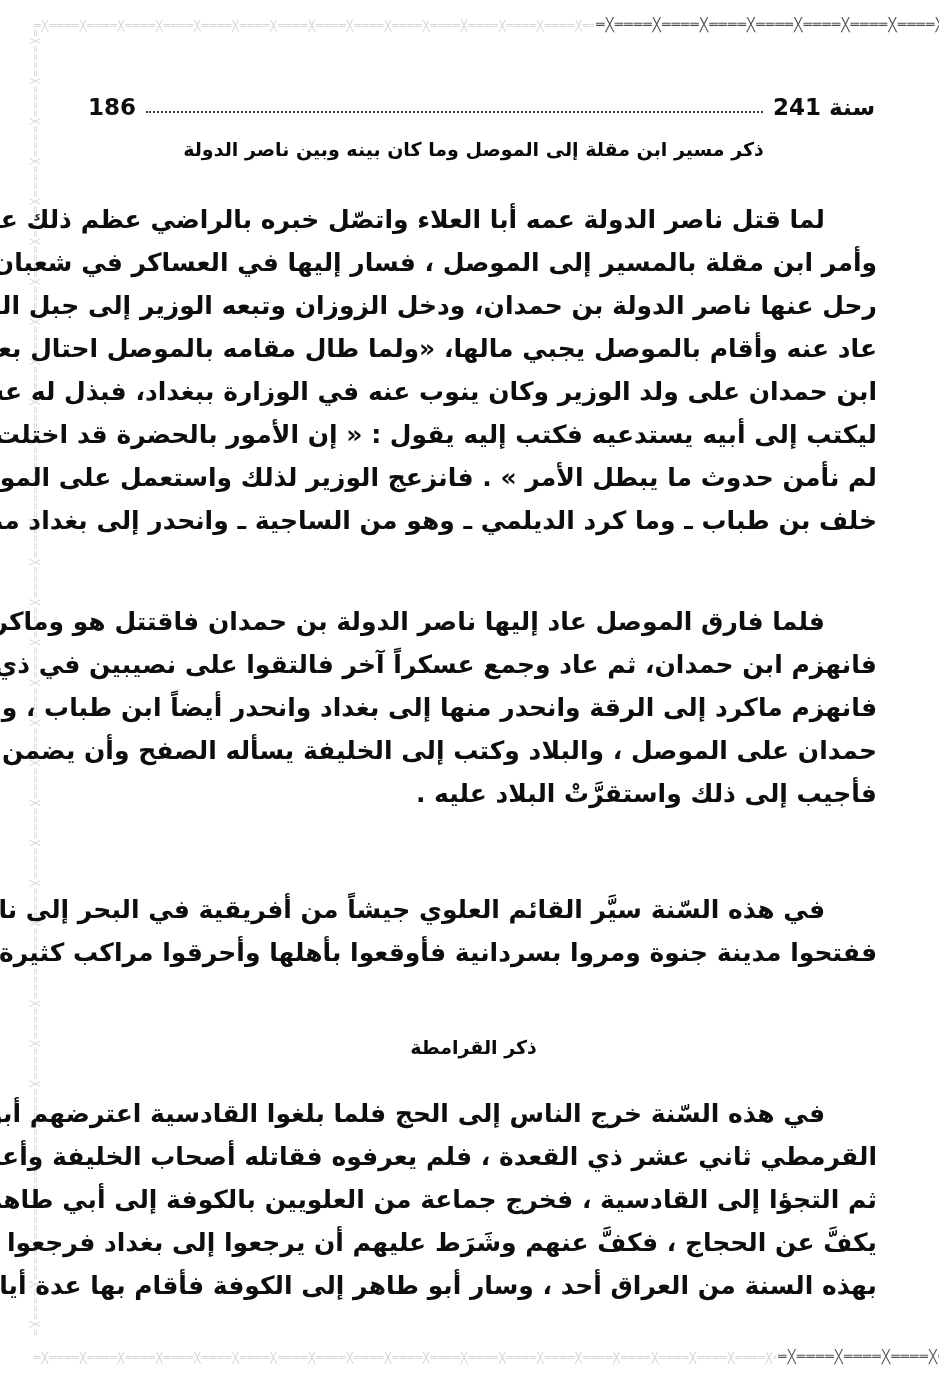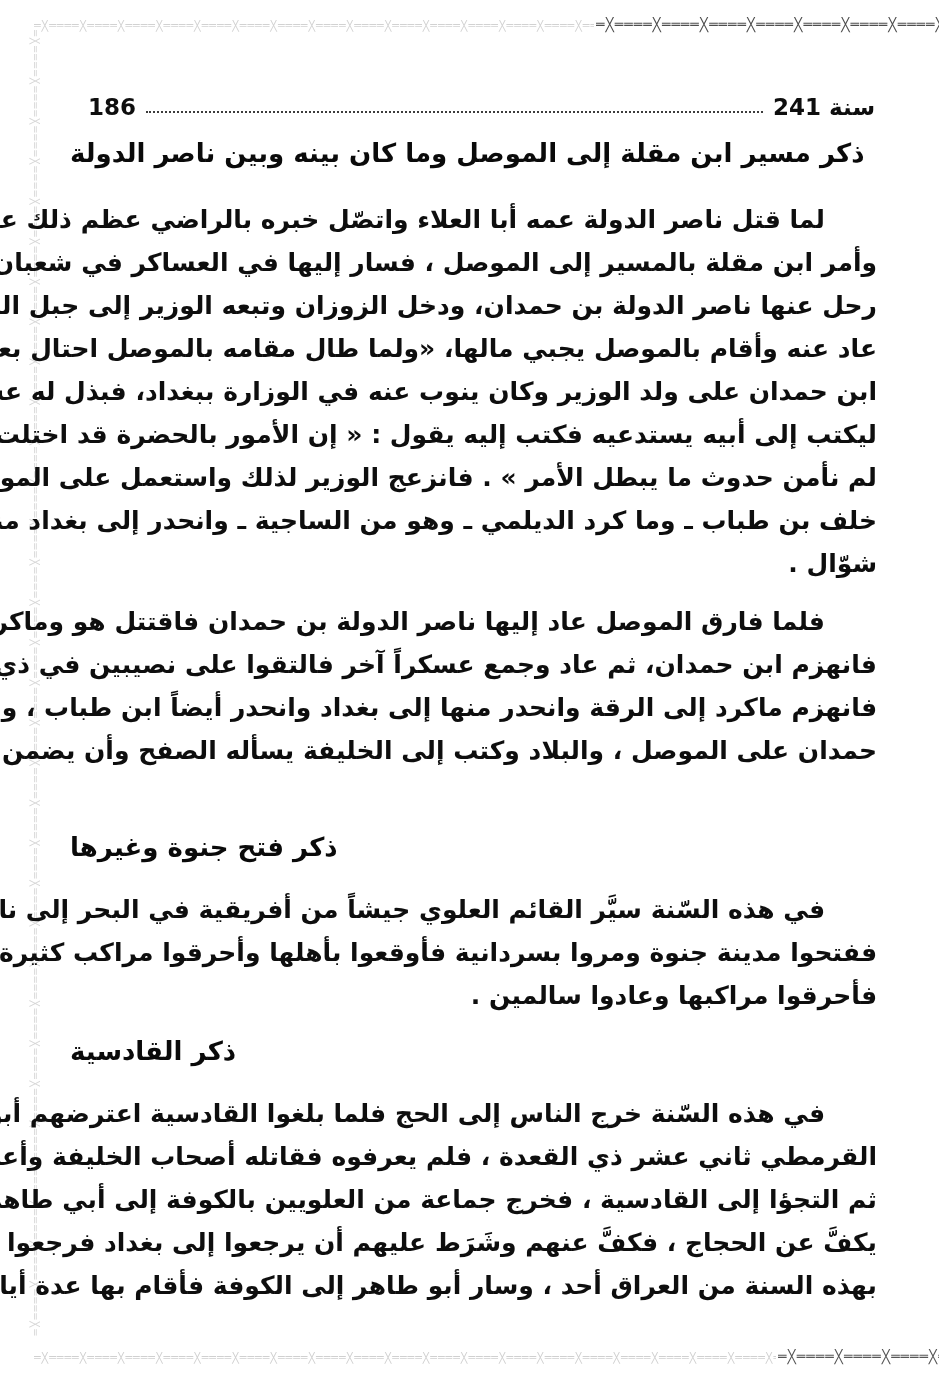--- a/index.html
+++ b/index.html
@@ -22,22 +22,22 @@
   .running-head{
     position:absolute; top:84px; left:88px; right:64px; height:36px;
     display:flex; align-items:flex-end; font-size:23px; font-weight:700;
   }
   .running-head .leader{
     flex:1; border-bottom:2px dotted #3c3c3c; margin:0 10px 7px 10px; height:0;
   }
   .running-head .yr, .running-head .pg{white-space:nowrap;}
   
   .sec-head{
-    position:absolute; left:70px; right:62px; margin:0; text-align:left;
-    font-size:26px; font-weight:700; color:#0a0a0a;
+    position:absolute; left:70px; right:62px; margin:0; text-align:center;
+    font-size:19px; font-weight:700; color:#0a0a0a;
   }
   .h-1{top:138px;}
   .h-2{top:832px;}
   .h-3{top:1036px;}
   
   .para{position:absolute; left:70px; right:62px; font-size:25px; font-weight:700;}
   .p-1{top:198px;}
   .p-2{top:600px;}
   .p-3{top:888px;}
   .p-4{top:1092px;}
@@ -69,39 +69,37 @@
 
   <div class="para p-1">
     <div class="ln first">لما قتل ناصر الدولة عمه أبا العلاء واتصّل خبره بالراضي عظم ذلك عليه وأنكره</div>
     <div class="ln">وأمر ابن مقلة بالمسير إلى الموصل ، فسار إليها في العساكر في شعبان ، فلما قاربها</div>
     <div class="ln">رحل عنها ناصر الدولة بن حمدان، ودخل الزوزان وتبعه الوزير إلى جبل التنين ، ثم</div>
     <div class="ln">عاد عنه وأقام بالموصل يجبي مالها، «ولما طال مقامه بالموصل احتال بعض اصحاب</div>
     <div class="ln">ابن حمدان على ولد الوزير وكان ينوب عنه في الوزارة ببغداد، فبذل له عشرة آلاف دينار</div>
     <div class="ln">ليكتب إلى أبيه يستدعيه فكتب إليه يقول : « إن الأمور بالحضرة قد اختلت وإنْ تأخرت</div>
     <div class="ln">لم نأمن حدوث ما يبطل الأمر » . فانزعج الوزير لذلك واستعمل على الموصل علي بن</div>
     <div class="ln">خلف بن طباب ـ وما كرد الديلمي ـ وهو من الساجية ـ وانحدر إلى بغداد منتصف</div>
-    <div class="ln last">شوّال .</div>
   </div>
 
   <div class="para p-2">
     <div class="ln first">فلما فارق الموصل عاد إليها ناصر الدولة بن حمدان فاقتتل هو وماكرد الديلمي</div>
     <div class="ln">فانهزم ابن حمدان، ثم عاد وجمع عسكراً آخر فالتقوا على نصيبين في ذي الحجة</div>
     <div class="ln">فانهزم ماكرد إلى الرقة وانحدر منها إلى بغداد وانحدر أيضاً ابن طباب ، واستولى ابن</div>
     <div class="ln">حمدان على الموصل ، والبلاد وكتب إلى الخليفة يسأله الصفح وأن يضمن البلاد ،</div>
+    <div class="ln last">فأجيب إلى ذلك واستقرَّتْ البلاد عليه .</div>
   </div>
 
-  <h2 class="sec-head h-2">ذكر فتح جنوة وغيرها</h2>
 
   <div class="para p-3">
     <div class="ln first">في هذه السّنة سيَّر القائم العلوي جيشاً من أفريقية في البحر إلى ناحية الفرنج</div>
     <div class="ln">ففتحوا مدينة جنوة ومروا بسردانية فأوقعوا بأهلها وأحرقوا مراكب كثيرة . ومروا بقرقيسيا</div>
-    <div class="ln last">فأحرقوا مراكبها وعادوا سالمين .</div>
   </div>
 
-  <h2 class="sec-head h-3">ذكر القادسية</h2>
+  <h2 class="sec-head h-3">ذكر القرامطة</h2>
 
   <div class="para p-4">
     <div class="ln first">في هذه السّنة خرج الناس إلى الحج فلما بلغوا القادسية اعترضهم أبو طاهر</div>
     <div class="ln">القرمطي ثاني عشر ذي القعدة ، فلم يعرفوه فقاتله أصحاب الخليفة وأعانهم الحجّاج</div>
     <div class="ln">ثم التجؤا إلى القادسية ، فخرج جماعة من العلويين بالكوفة إلى أبي طاهر فسألوه أن</div>
     <div class="ln">يكفَّ عن الحجاج ، فكفَّ عنهم وشَرَط عليهم أن يرجعوا إلى بغداد فرجعوا ولم يحج</div>
     <div class="ln last">بهذه السنة من العراق أحد ، وسار أبو طاهر إلى الكوفة فأقام بها عدة أيام ورحل عنها .</div>
   </div>
 
 </div>

